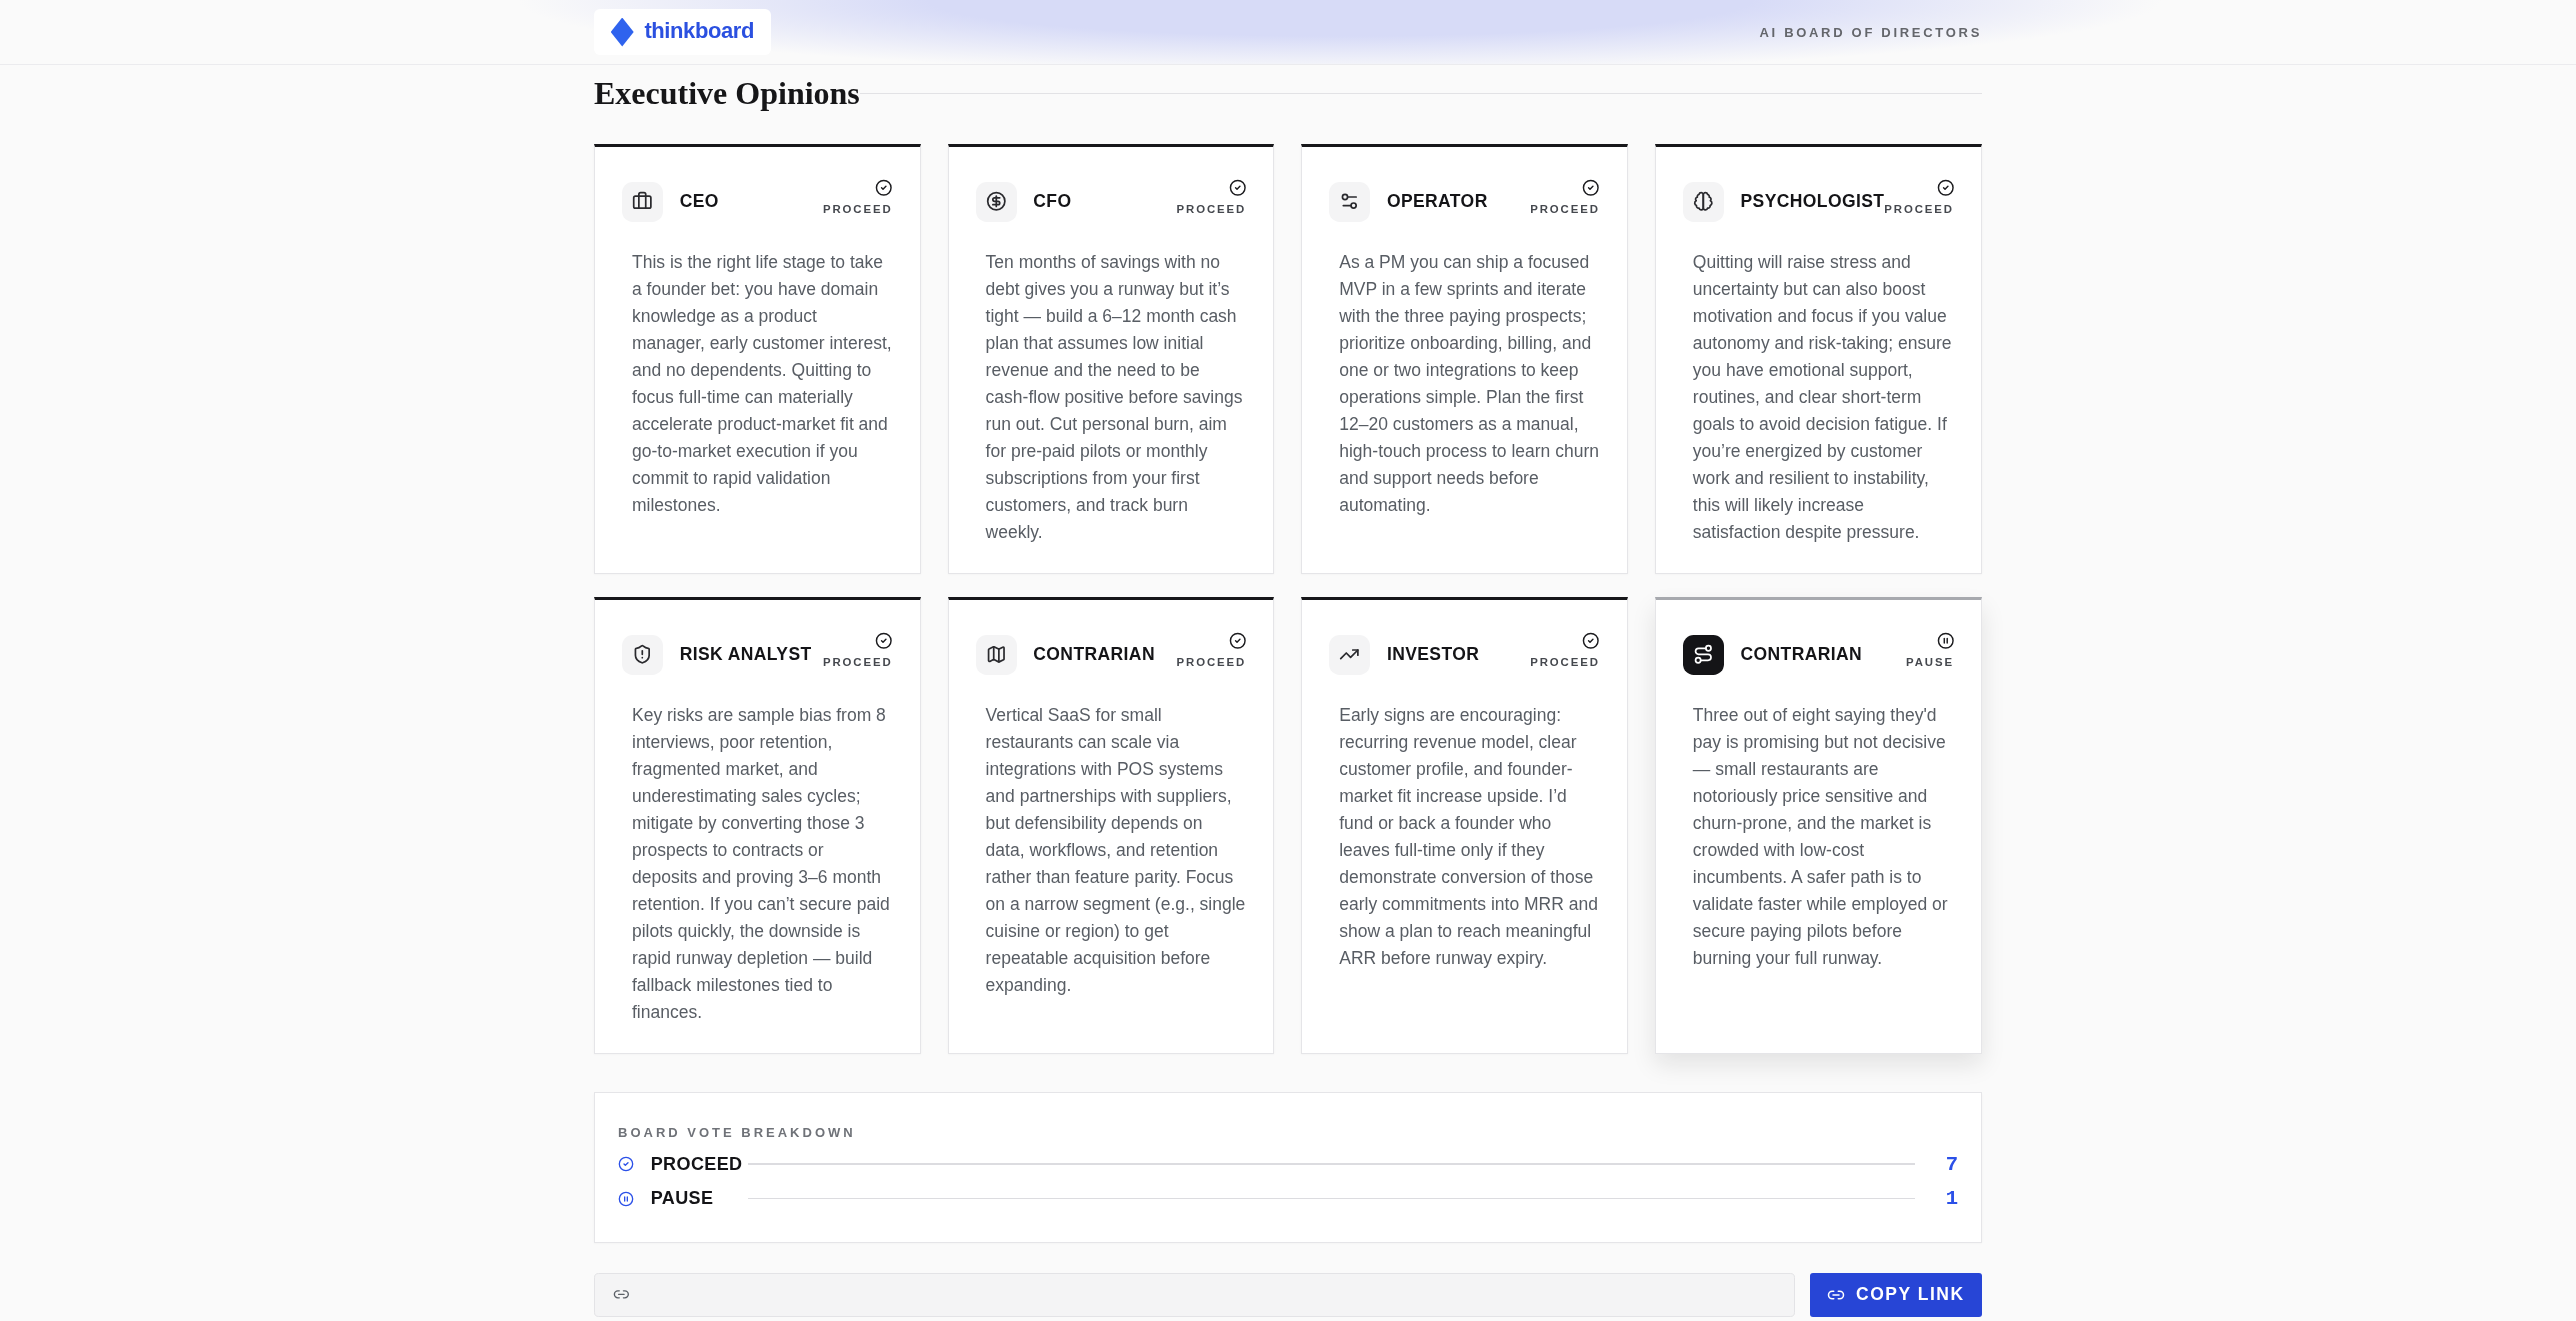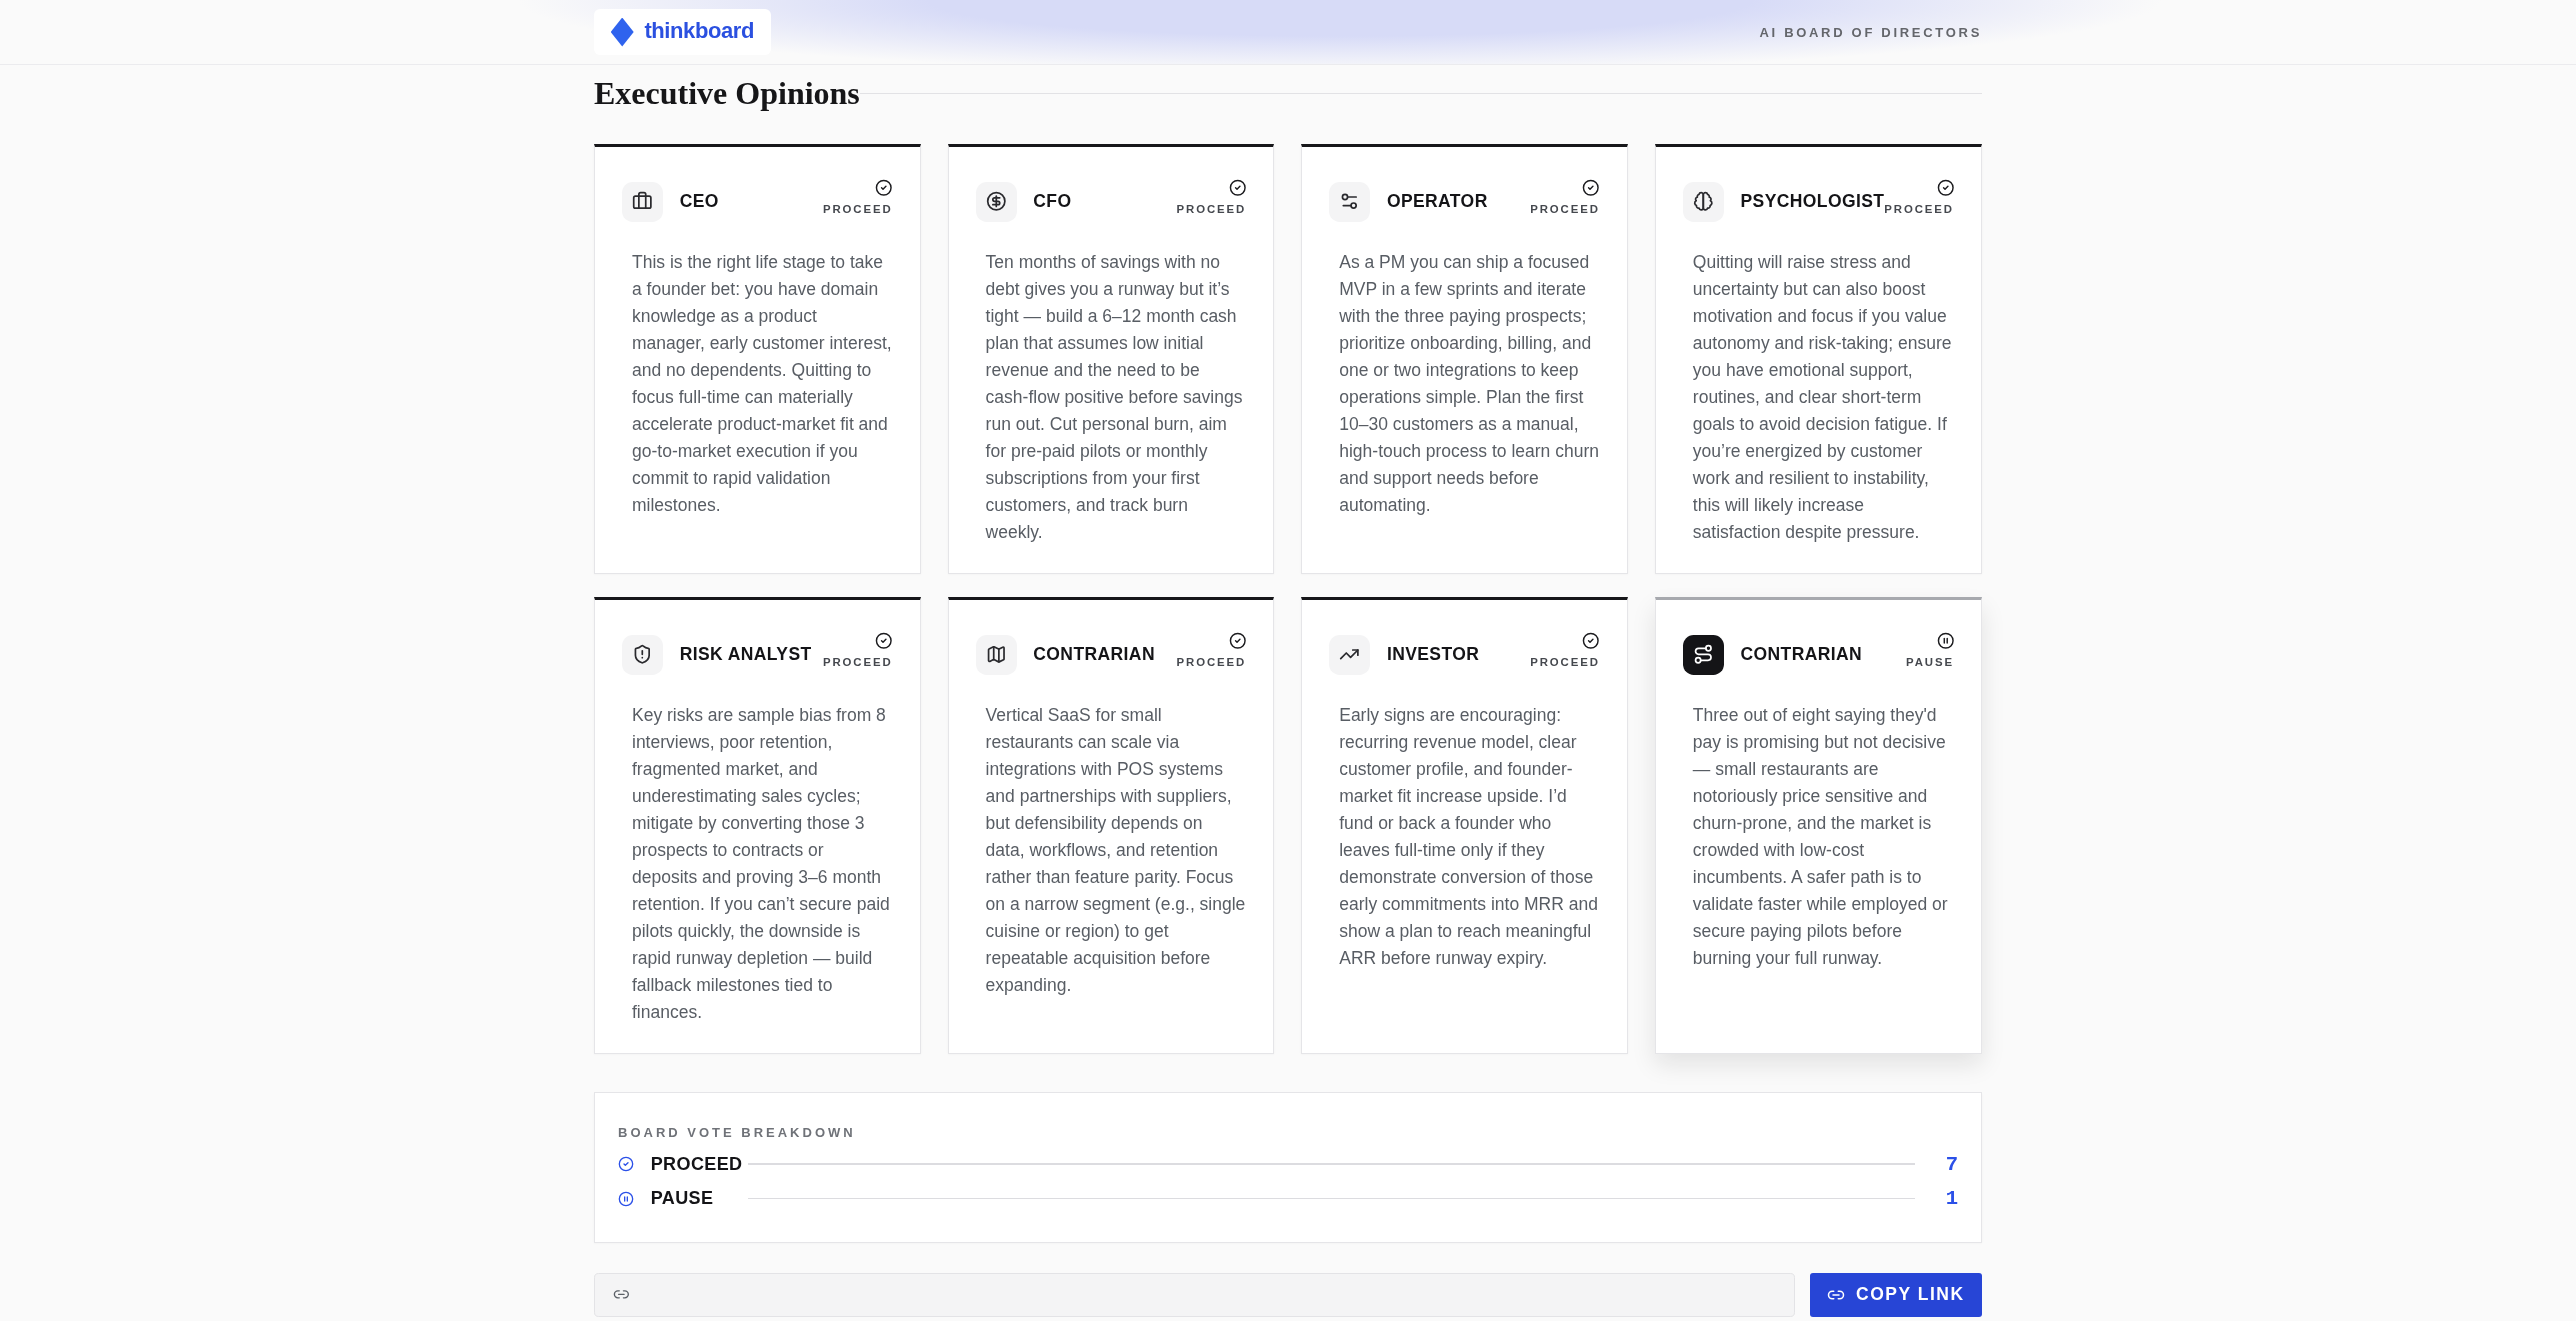--- a/index.html
+++ b/index.html
@@ -281,21 +281,21 @@
             </span>
           <span class="card-role">OPERATOR</span>
         </div>
         <div class="vote-badge">
           <svg class="ic" viewBox="0 0 23 23" width="17.5" height="17.5">
               <use href="#i-check-circle"></use>
             </svg>
           <span class="vote-label">PROCEED</span>
         </div>
       </div>
-      <p class="card-body">As a PM you can ship a focused MVP in a few sprints and iterate with the three paying prospects; prioritize onboarding, billing, and one or two integrations to keep operations simple. Plan the first 10–30 customers as a manual, high-touch process to learn churn and support needs before automating.</p>
+      <p class="card-body">As a PM you can ship a focused MVP in a few sprints and iterate with the three paying prospects; prioritize onboarding, billing, and one or two integrations to keep operations simple. Plan the first 12–20 customers as a manual, high-touch process to learn churn and support needs before automating.</p>
     </article>
 
     <article class="card">
       <div class="card-head">
         <div class="head-left">
           <span class="icon-chip">
               <svg class="ic" viewBox="0 0 27 27" width="20.6" height="20.6">
                 <use href="#i-brain"></use>
               </svg>
             </span>

